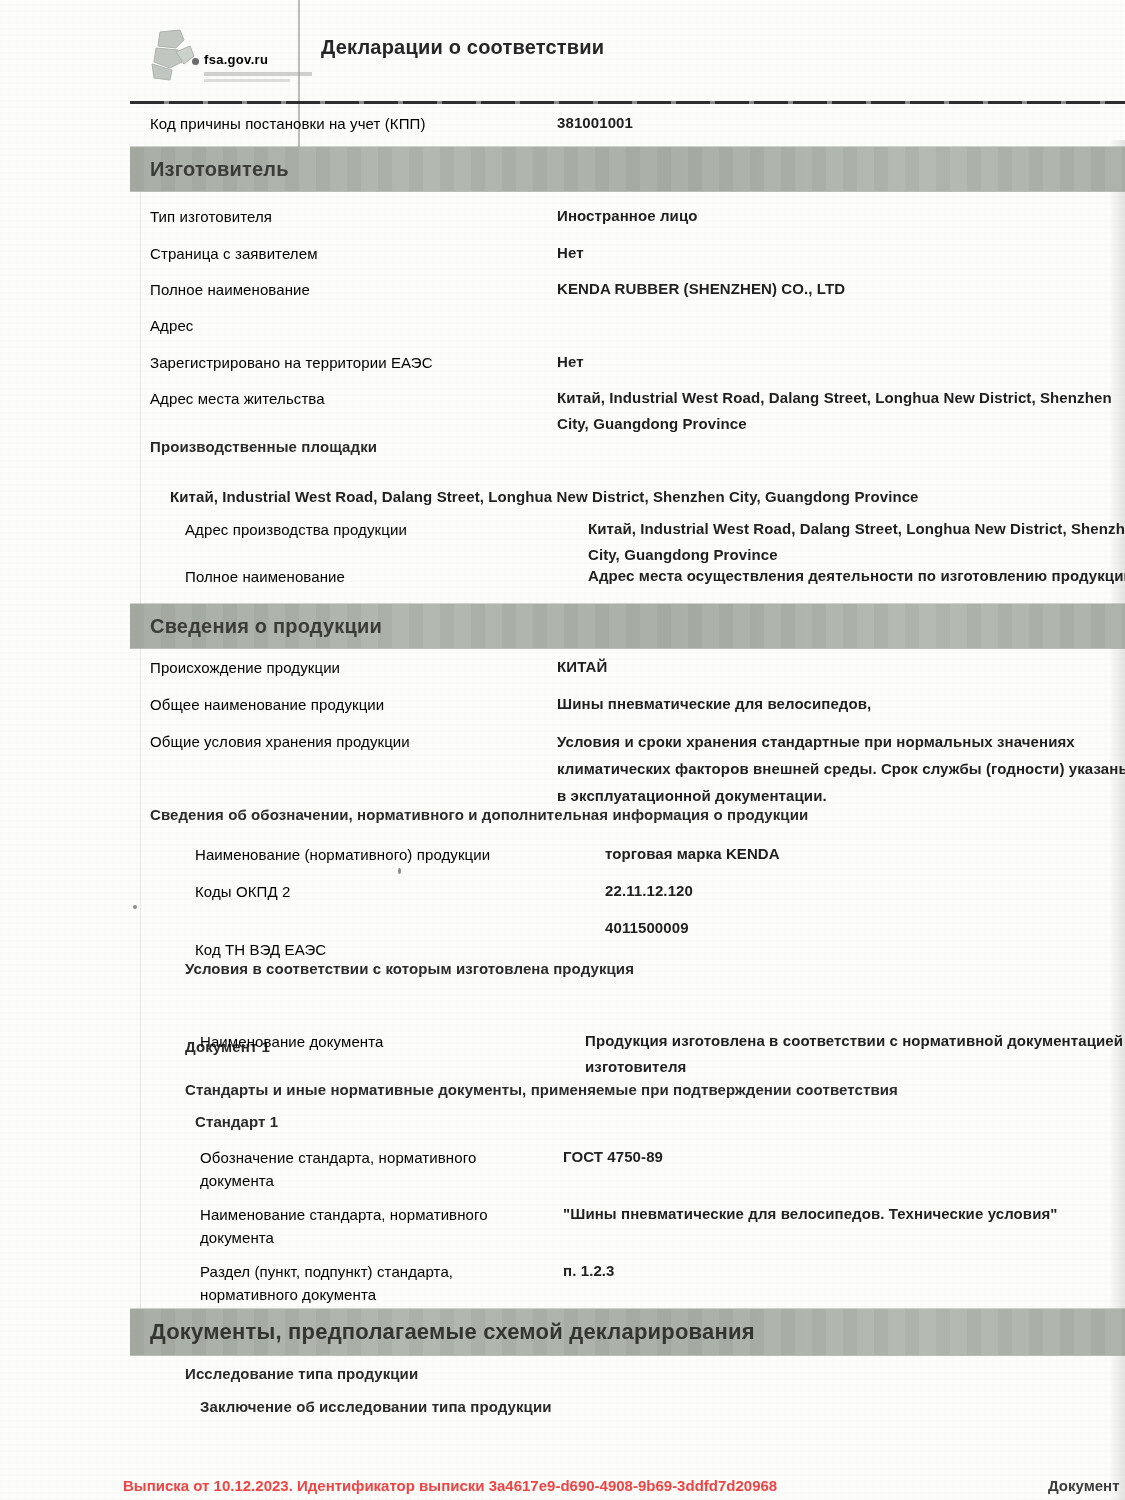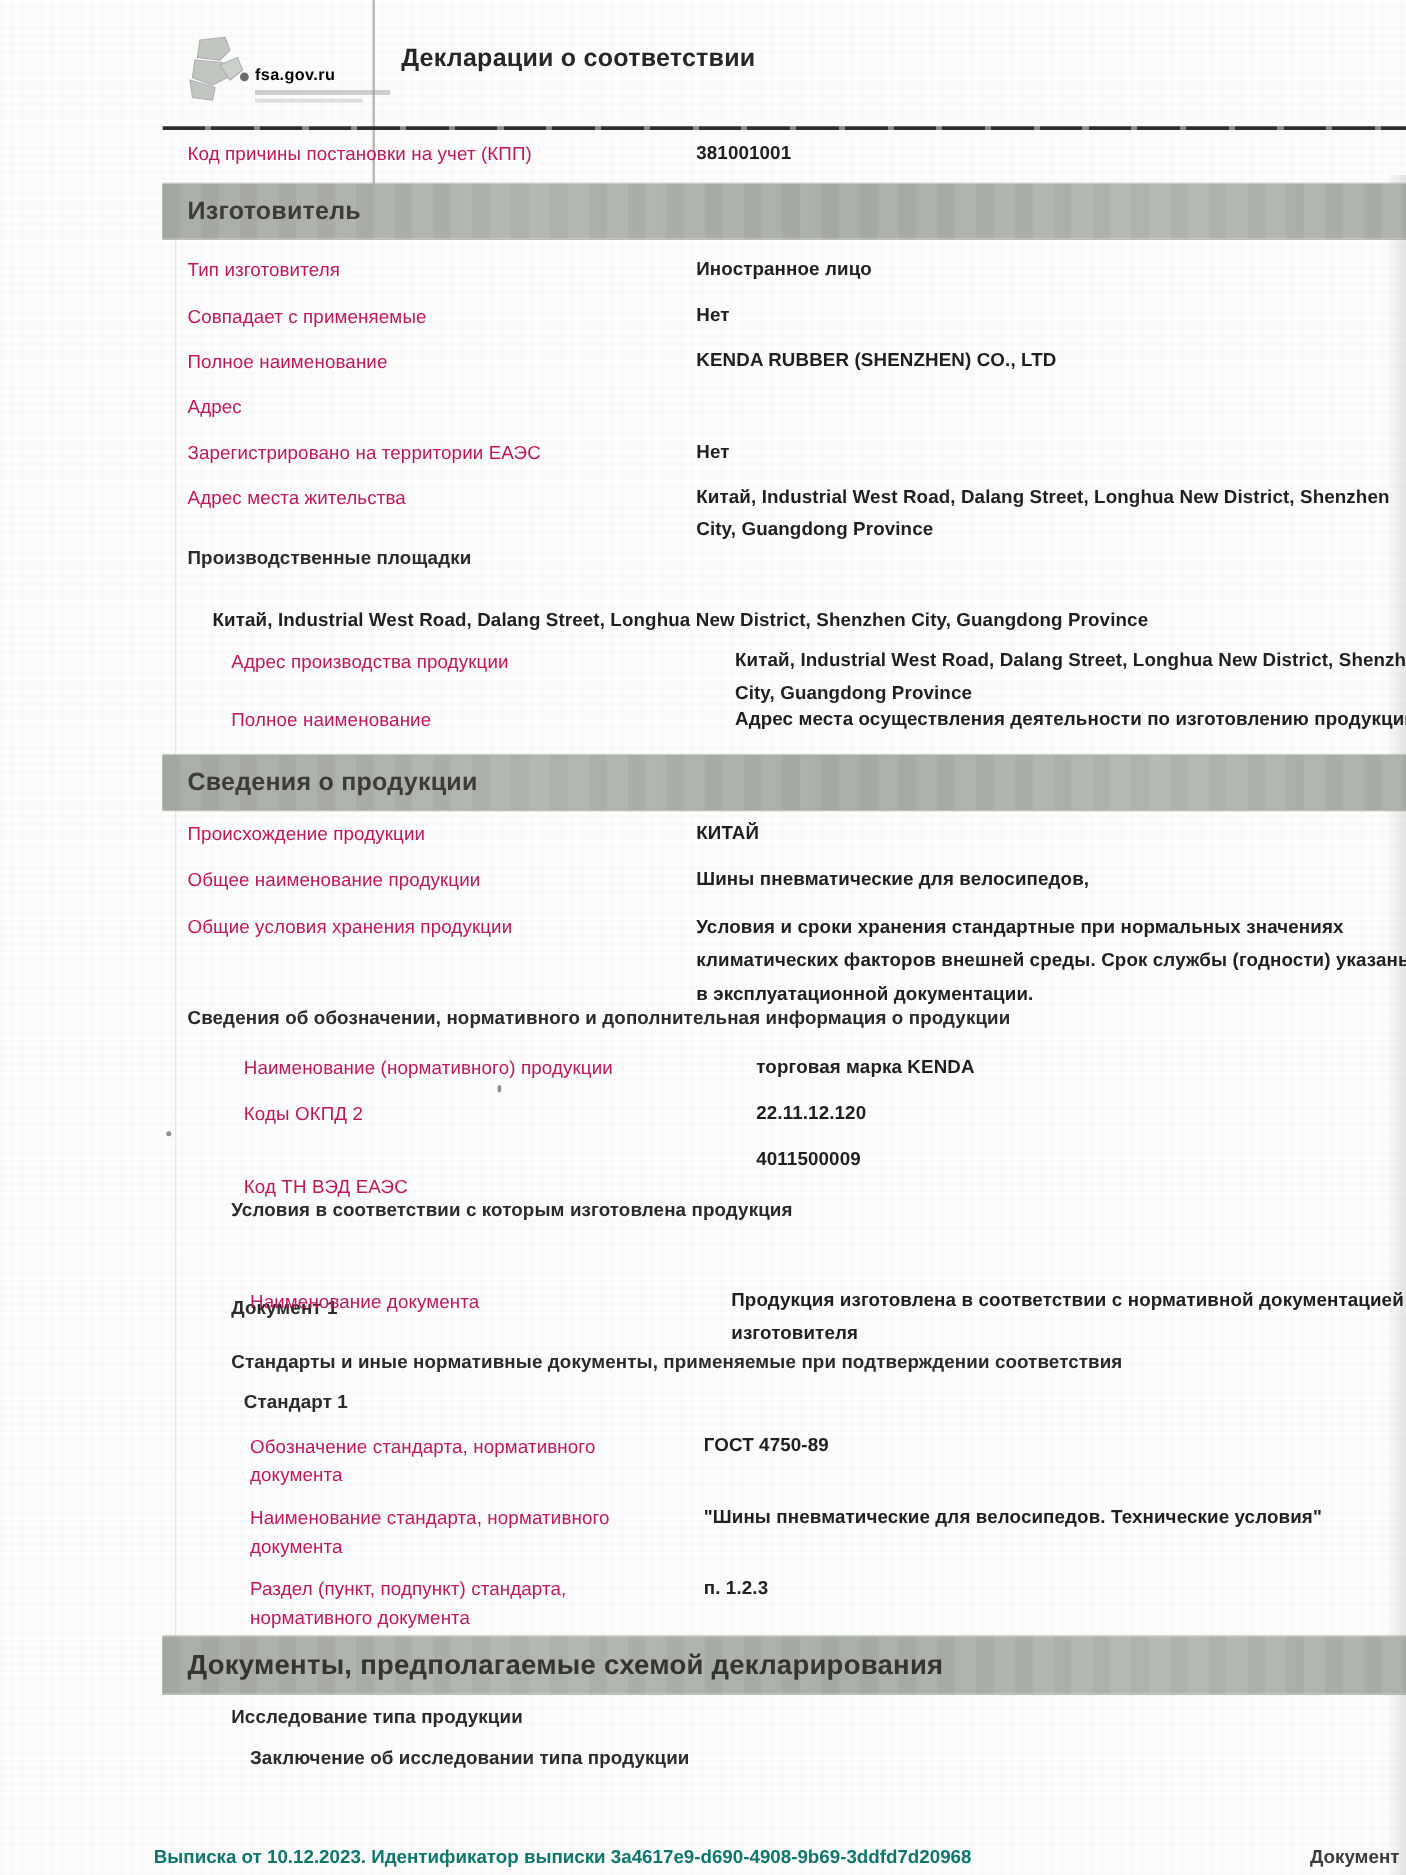--- a/index.html
+++ b/index.html
@@ -9,21 +9,21 @@
     font-family:"Liberation Sans","DejaVu Sans",sans-serif;
     color:#222;
   }
   
   .page::before{
     content:"";position:absolute;inset:0;pointer-events:none;
     background:
       repeating-linear-gradient(0deg, rgba(90,90,85,0.015) 0 2px, transparent 2px 6px),
       repeating-linear-gradient(90deg, rgba(90,90,85,0.012) 0 3px, transparent 3px 8px);
   }
-  .lab{position:absolute;font-size:15px;color:#be185d;letter-spacing:.1px;white-space:pre-line;line-height:23px;}
+  .lab{position:absolute;font-size:15px;color:#000000;letter-spacing:.1px;white-space:pre-line;line-height:23px;}
   .val{position:absolute;font-size:15px;font-weight:700;color:#1f1f1f;white-space:pre-line;line-height:26px;width:720px;letter-spacing:.1px;}
   .subhead{position:absolute;font-size:15px;font-weight:700;color:#2a2a2a;letter-spacing:.1px;white-space:nowrap;}
   .band{
     position:absolute;left:130px;width:995px;height:44px;
     background:linear-gradient(90deg,#a9aea6 0%,#b3b8b0 30%,#aab0a8 55%,#b5bab2 80%,#adb2aa 100%);
     box-shadow:0 1px 0 rgba(120,125,118,.5), 0 -1px 0 rgba(140,145,138,.4);
     display:flex;align-items:center;
   }
   .band::after{
     content:"";position:absolute;inset:0;
@@ -39,21 +39,21 @@
   .vline-top{position:absolute;left:298px;top:0;width:2px;height:147px;background:rgba(70,70,70,.35);}
   .vline-left{position:absolute;left:140px;top:192px;width:1px;height:1118px;background:rgba(120,120,118,.16);}
   .edge-shadow{position:absolute;right:0;top:140px;width:16px;height:1360px;
     background:linear-gradient(90deg,transparent,rgba(95,100,95,.16));}
   .logo-wrap{position:absolute;left:146px;top:28px;width:170px;height:60px;}
   .logo-dot{position:absolute;left:46px;top:30px;width:7px;height:7px;border-radius:50%;background:#6b6b6b;}
   .logo-site{position:absolute;left:58px;top:24px;font-size:13px;color:#000000;font-weight:700;letter-spacing:.3px;}
   .logo-tag1{position:absolute;left:58px;top:44px;width:108px;height:4px;background:rgba(150,150,150,.45);}
   .logo-tag2{position:absolute;left:58px;top:51px;width:86px;height:3px;background:rgba(160,160,160,.35);}
   .doc-title{position:absolute;left:321px;top:36px;font-size:20px;font-weight:700;color:#262626;letter-spacing:.2px;}
-  .footer-left{position:absolute;left:123px;top:1477px;font-size:15px;font-weight:700;color:#0f766e;white-space:nowrap;}
+  .footer-left{position:absolute;left:123px;top:1477px;font-size:15px;font-weight:700;color:#ef4444;white-space:nowrap;}
   .footer-right{position:absolute;left:1048px;top:1477px;font-size:15px;font-weight:700;color:#3c3c3c;white-space:nowrap;}
   .speck{position:absolute;background:#8e8e8e;border-radius:50%;}
 </style>
 </head>
 <body>
 
 <div class="page">
 
   <div class="vline-top"></div>
   <div class="vline-left"></div>
@@ -82,21 +82,21 @@
   <div class="lab" style="left:150px;top:112px;">Код причины постановки на учет (КПП)</div>
   <div class="val" style="left:557px;top:110px;">381001001</div>
 
   <div class="band" style="top:147px;">
     <div class="band-title">Изготовитель</div>
   </div>
 
   <div class="lab" style="left:150px;top:205px;">Тип изготовителя</div>
   <div class="val" style="left:557px;top:203px;">Иностранное лицо</div>
 
-  <div class="lab" style="left:150px;top:242px;">Совпадает с применяемые</div>
+  <div class="lab" style="left:150px;top:242px;">Страница с заявителем</div>
   <div class="val" style="left:557px;top:240px;">Нет</div>
 
   <div class="lab" style="left:150px;top:278px;">Полное наименование</div>
   <div class="val" style="left:557px;top:276px;">KENDA RUBBER (SHENZHEN) CO., LTD</div>
 
   <div class="lab" style="left:150px;top:314px;">Адрес</div>
 
   <div class="lab" style="left:150px;top:351px;">Зарегистрировано на территории ЕАЭС</div>
   <div class="val" style="left:557px;top:349px;">Нет</div>
 

